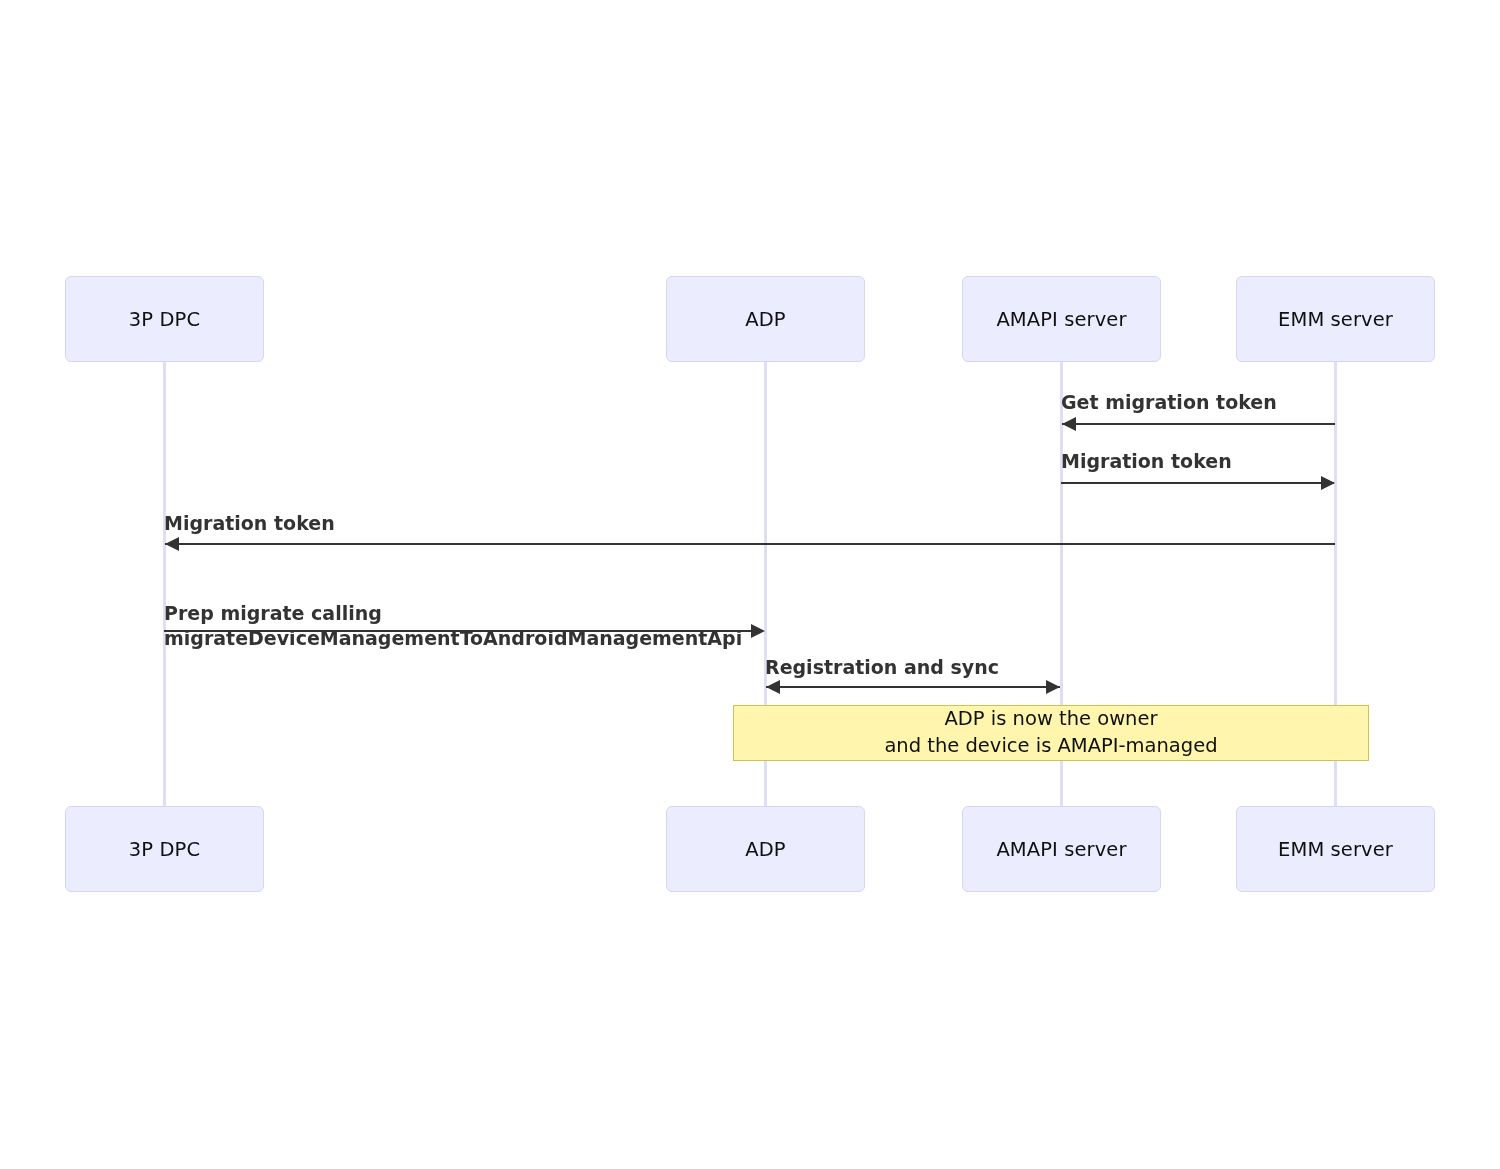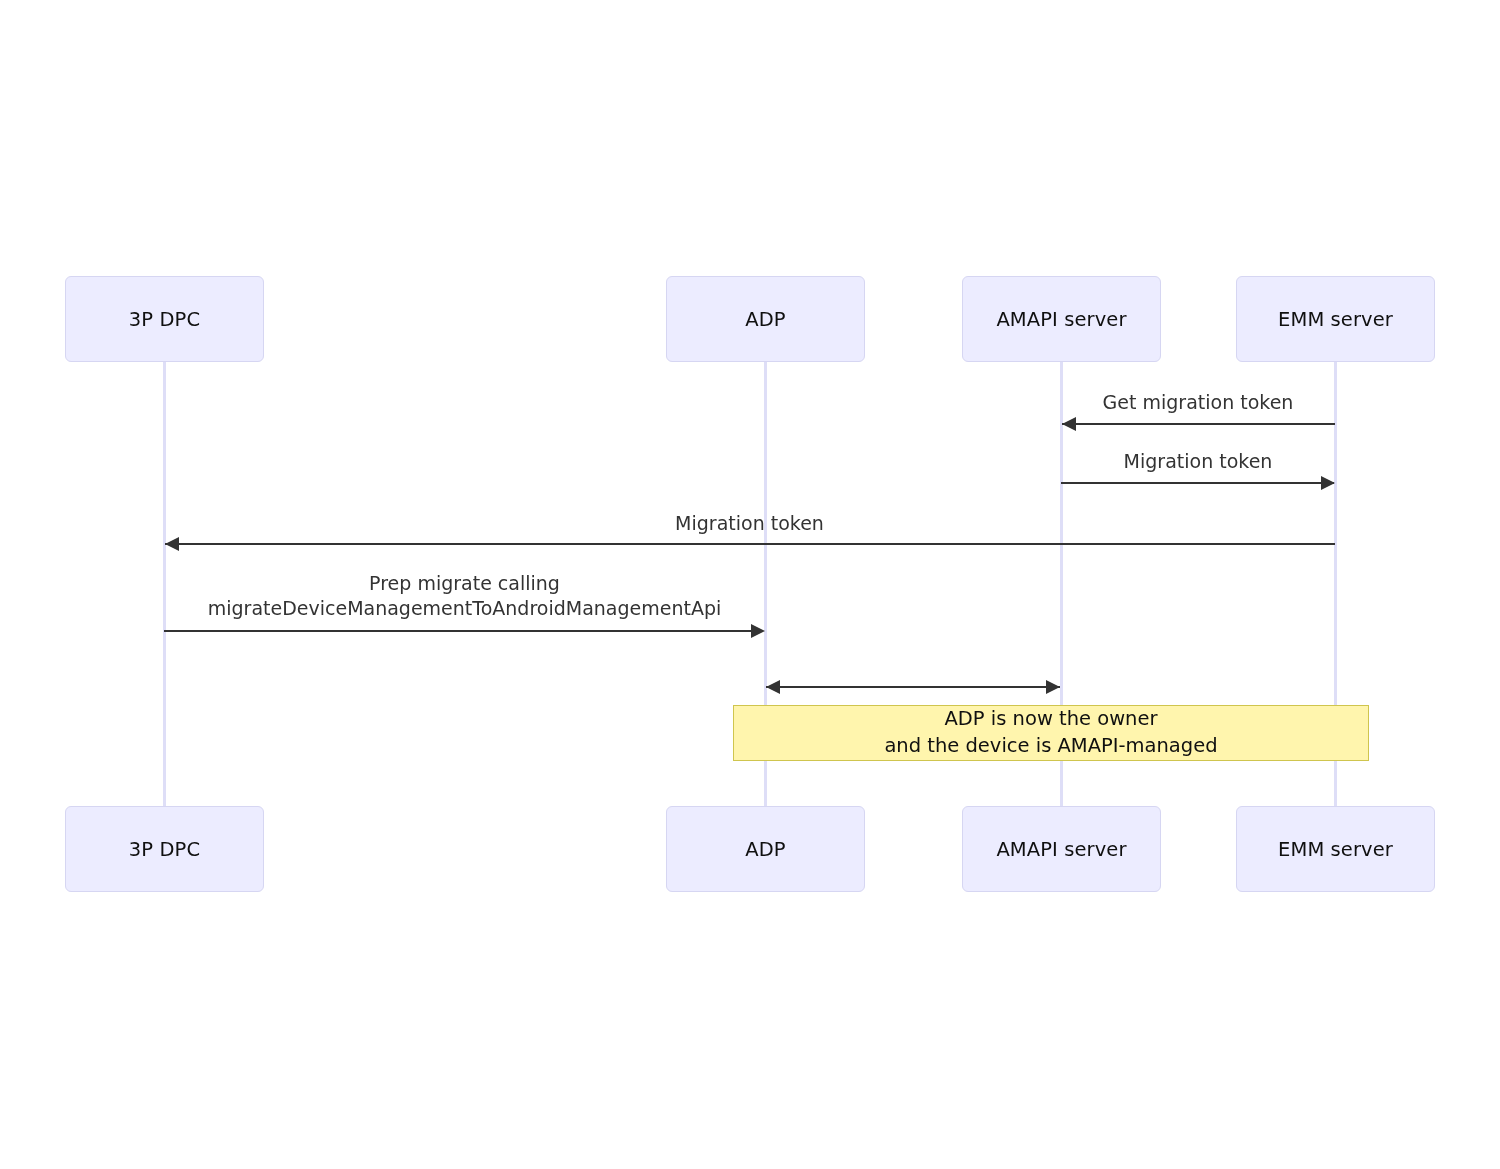--- a/index.html
+++ b/index.html
@@ -60,24 +60,24 @@
   }
   .arrow-left {
     border-top: 7.5px solid transparent;
     border-bottom: 7.5px solid transparent;
     border-right: 14px solid #333333;
   }
   .msg-label {
     position: absolute;
     color: #333333;
     font-size: 19px;
-    text-align: center;
     line-height: 1.32;
     white-space: pre-line;
     z-index: 3;
+    font-weight: bold;
   }
   
   .note {
     position: absolute;
     box-sizing: border-box;
     background: #FFF5AD;
     border: 1.5px solid #CFC54E;
     display: flex;
     align-items: center;
     justify-content: center;
@@ -117,25 +117,26 @@
   <div class="arrowhead arrow-left" style="left:1062px; top:417px;"></div>
 
   <div class="msg-label" style="left:1061px; top:449px; width:274px;">Migration token</div>
   <div class="msg" style="left:1061px; top:482px; width:273px;"></div>
   <div class="arrowhead arrow-right" style="left:1321px; top:476px;"></div>
 
   <div class="msg-label" style="left:164px; top:511px; width:1171px;">Migration token</div>
   <div class="msg" style="left:165px; top:543px; width:1170px;"></div>
   <div class="arrowhead arrow-left" style="left:165px; top:537px;"></div>
 
-  <div class="msg-label" style="left:164px; top:571px; width:601px;">Prep migrate calling
+  <div class="msg-label" style="left:164px; top:601px; width:601px;">Prep migrate calling
 migrateDeviceManagementToAndroidManagementApi</div>
   <div class="msg" style="left:164px; top:630px; width:587px;"></div>
   <div class="arrowhead arrow-right" style="left:751px; top:624px;"></div>
 
+  <div class="msg-label" style="left:765px; top:655px; width:296px;">Registration and sync</div>
   <div class="msg" style="left:766px; top:686px; width:294px;"></div>
   <div class="arrowhead arrow-left" style="left:766px; top:680px;"></div>
   <div class="arrowhead arrow-right" style="left:1046px; top:680px;"></div>
 
   <div class="note" style="left:733px; top:705px; width:636px; height:56px;">ADP is now the owner
 and the device is AMAPI-managed</div>
 
   <div class="participant" style="left:65px; top:806px; width:199px; height:86px;">
     <span>3P DPC</span>
   </div>

